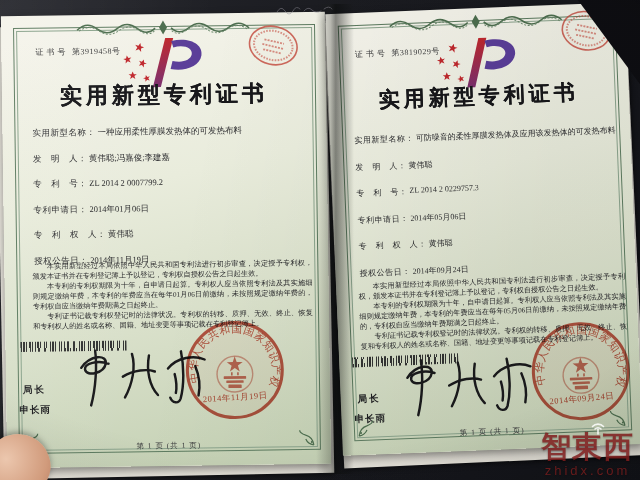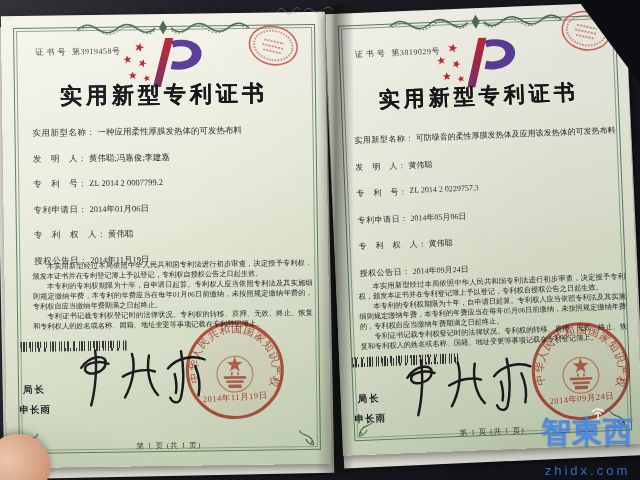--- a/index.html
+++ b/index.html
@@ -128,28 +128,28 @@
     box-shadow:0 -2px 6px rgba(0,0,0,.35);
   }
   .vignette{
     position:absolute;inset:0;z-index:40;pointer-events:none;
     background:
       radial-gradient(120% 95% at 45% 42%,rgba(0,0,0,0) 55%,rgba(0,0,0,.22) 100%),
       linear-gradient(100deg,rgba(255,255,255,.06) 0%,rgba(255,255,255,0) 30%,rgba(0,0,0,.05) 80%);
   }
 
   
-  .watermark{position:absolute;right:6px;bottom:2px;z-index:60;text-align:center;color:#3b82f6;}
+  .watermark{position:absolute;right:6px;bottom:2px;z-index:60;text-align:center;color:#7f1d1d;}
   .wm-brand{
     font-size:30px;font-weight:bold;line-height:1;opacity:.85;
     font-family:"Liberation Sans","DejaVu Sans",sans-serif;letter-spacing:1px;
     text-shadow:0 1px 2px rgba(0,0,0,.35);
   }
   .wm-domain{
-    font-size:13px;letter-spacing:3px;opacity:.8;margin-top:16px;
+    font-size:13px;letter-spacing:3px;opacity:.8;margin-top:1px;
     font-family:"Liberation Sans","DejaVu Sans",sans-serif;
     text-shadow:0 1px 2px rgba(0,0,0,.35);
   }
   .wm-icon{position:absolute;top:-11px;left:47px;opacity:.85;}
 </style>
 </head>
 <body>
 
 <div class="photo">
 

